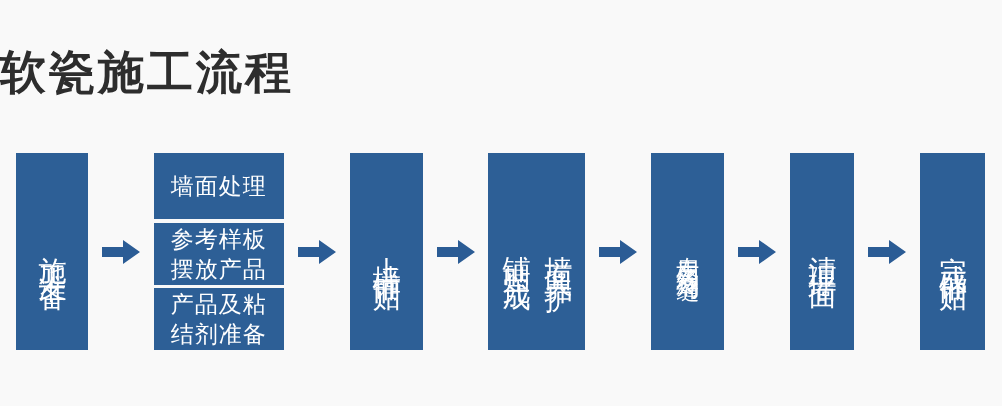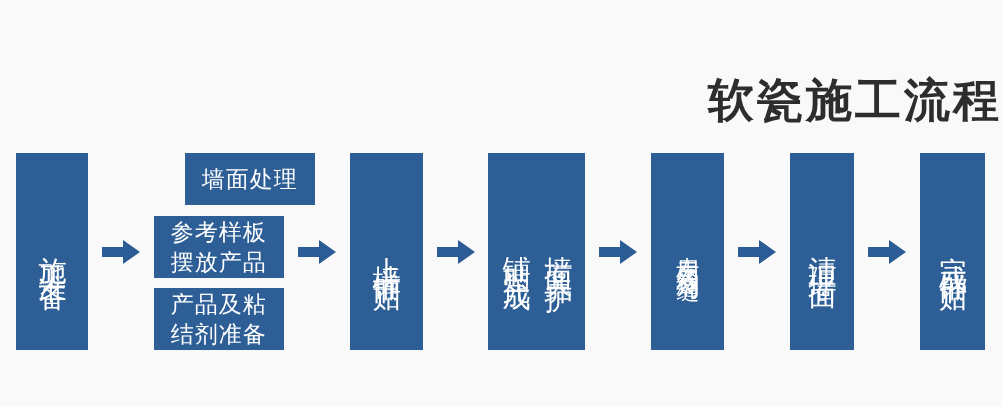--- a/index.html
+++ b/index.html
@@ -10,28 +10,27 @@
     --box-text:#ffffff;
   }
   *{margin:0;padding:0;box-sizing:border-box;}
   html,body{width:1002px;height:406px;overflow:hidden;}
   body{
     font-family:"Liberation Sans","DejaVu Sans",sans-serif;
     background:var(--bg);
     position:relative;
   }
   .title{
-    text-align:right;
+    text-align:left;
     padding-top:44px;
     font-size:46px;
     line-height:56px;
     font-weight:900;
     letter-spacing:3px;
     color:var(--title);
-    margin-top:28px;
   }
   .flow{
     position:absolute;
     top:153px;
     left:16px;
     right:17px;
     height:197px;
     display:flex;
     align-items:stretch;
     justify-content:space-between;
@@ -70,21 +69,21 @@
     justify-content:space-between;
   }
   .sbox{
     width:100%;
     text-align:center;
     font-size:23px;
     line-height:30px;
     letter-spacing:1px;
     white-space:pre-line;
   }
-  .sbox.h50{height:52px;margin-left:31px;}
+  .sbox.h50{height:66px;}
   .sbox.h62{height:62px;}
   .arrow{
     flex:0 0 38px;
     width:38px;
     height:30px;
     align-self:center;
     color:var(--arrow);
   }
 </style>
 </head>

